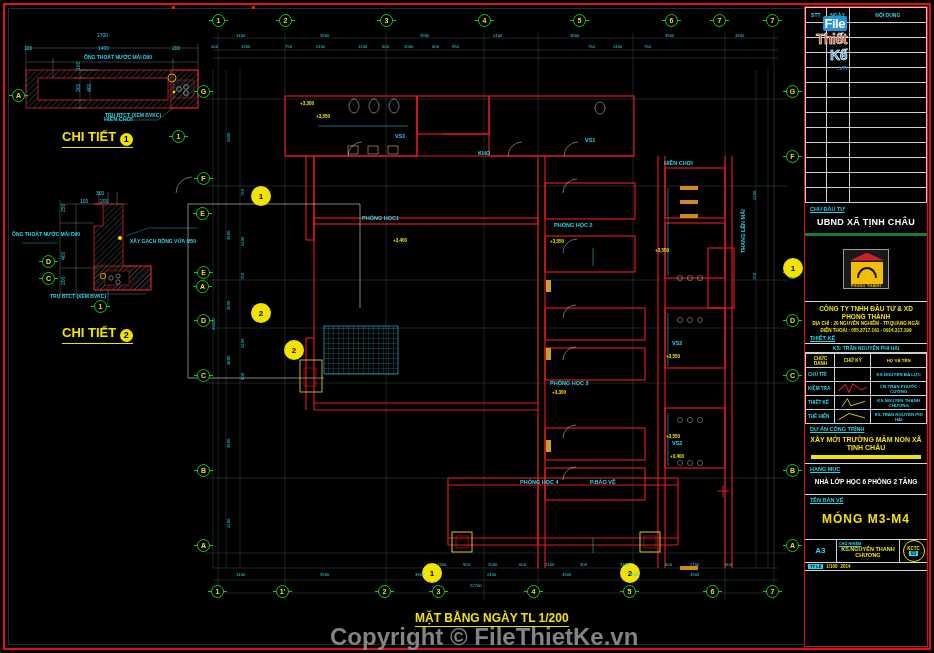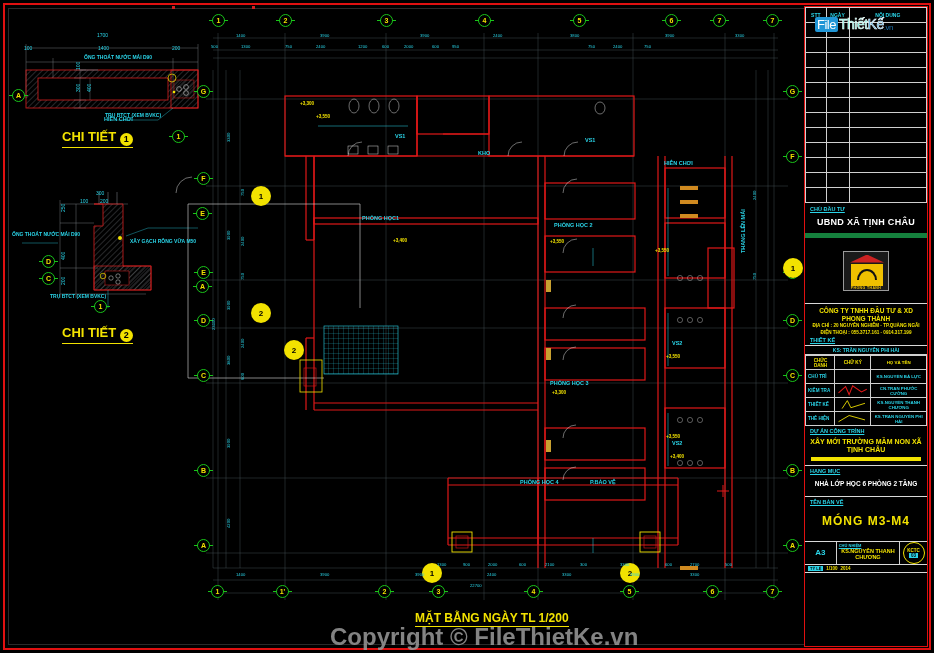--- a/index.html
+++ b/index.html
@@ -48,21 +48,21 @@
     position: absolute; right: 6px; top: 6px; width: 124px; height: 641px;
     border: 1px solid #e01010; background: #000; overflow: hidden;
   }
   .rev-table { width: 100%; border-collapse: collapse; }
   .rev-table td, .rev-table th {
     border: 1px solid #d0d0d0; height: 15px; font-size: 5px; color: #2ad4e8;
     font-weight: bold; text-align: center; padding: 0;
   }
   .rev-c1 { width: 17%; } .rev-c2 { width: 19%; } .rev-c3 { width: 64%; }
 
-  .tb-block { border-bottom: 5px solid #15803d; padding: 3px 2px; text-align: center; }
+  .tb-block { border-bottom: 3px solid #15803d; padding: 3px 2px; text-align: center; }
   .tb-caption { color: #2ad4e8; font-size: 5.5px; font-weight: bold; text-decoration: underline; display: block; text-align: left; padding-left: 3px; }
   .tb-main { color: #ffffff; font-size: 9px; font-weight: bold; letter-spacing: .3px; margin-top: 5px; margin-bottom: 3px; }
 
   .logo-box { height: 66px; display: flex; align-items: center; justify-content: center; border-bottom: 1px solid #d8d8d8; }
   .logo-emblem {
     width: 46px; height: 40px; border: 1px solid #9a9a9a; background: #1a1a1a;
     position: relative; display: flex; align-items: center; justify-content: center; overflow: hidden;
   }
   .logo-roof { position: absolute; top: 3px; left: 6px; width: 34px; height: 8px; background: #cc2222; clip-path: polygon(12% 100%, 0 100%, 50% 0, 100% 100%, 88% 100%); }
   .logo-body { position: absolute; bottom: 4px; left: 7px; width: 32px; height: 22px; background: #f0c000; }
@@ -95,23 +95,23 @@
   .foot-mid .val { color: #f2e200; font-size: 5.5px; font-weight: bold; text-align: center; }
   .foot-sheet { width: 22%; display: flex; align-items: center; justify-content: center; }
   .sheet-circ { width: 22px; height: 22px; border-radius: 50%; border: 1px solid #f2e200; display: flex; flex-direction: column; align-items: center; justify-content: center; }
   .sheet-circ .t { color: #f2e200; font-size: 4.5px; font-weight: bold; }
   .sheet-circ .b { background: #2ad4e8; color: #000; font-size: 4.5px; font-weight: bold; padding: 0 2px; }
   .scale-row { display: flex; align-items: center; gap: 3px; padding: 1px 3px; border-bottom: 1px solid #d8d8d8; }
   .scale-row .cap { background: #2ad4e8; color: #000; font-size: 4px; font-weight: bold; padding: 0 2px; }
   .scale-row .val { color: #f2e200; font-size: 4.5px; font-weight: bold; }
 
   
-  .wm-logo { position: absolute; left: 815px; top: 16px; z-index: 50; display: flex; align-items: flex-end; font-weight: normal; letter-spacing: -.5px; }
+  .wm-logo { position: absolute; left: 815px; top: 16px; z-index: 50; display: flex; align-items: flex-end; font-weight: bold; letter-spacing: -.5px; flex-direction: column; }
   .wm-file { background: #2196d6; color: #fff; font-size: 13px; padding: 0 2px; border-radius: 2px; }
-  .wm-thiet { color: #5eead4; font-size: 14px; -webkit-text-stroke: 0.6px #fff; margin-left: 1px; }
+  .wm-thiet { color: #c2410c; font-size: 14px; -webkit-text-stroke: 0.6px #fff; margin-left: 1px; }
   .wm-ke { color: #2196d6; font-size: 14px; -webkit-text-stroke: 0.6px #fff; }
   .wm-vn { color: #1b6fa8; font-size: 8px; }
 
   
   .wm-center {
     position: absolute; left: 330px; top: 623px; z-index: 40;
     color: #9a9a9a; font-size: 24px; font-weight: bold; white-space: nowrap; opacity: .85;
   }
 
   

